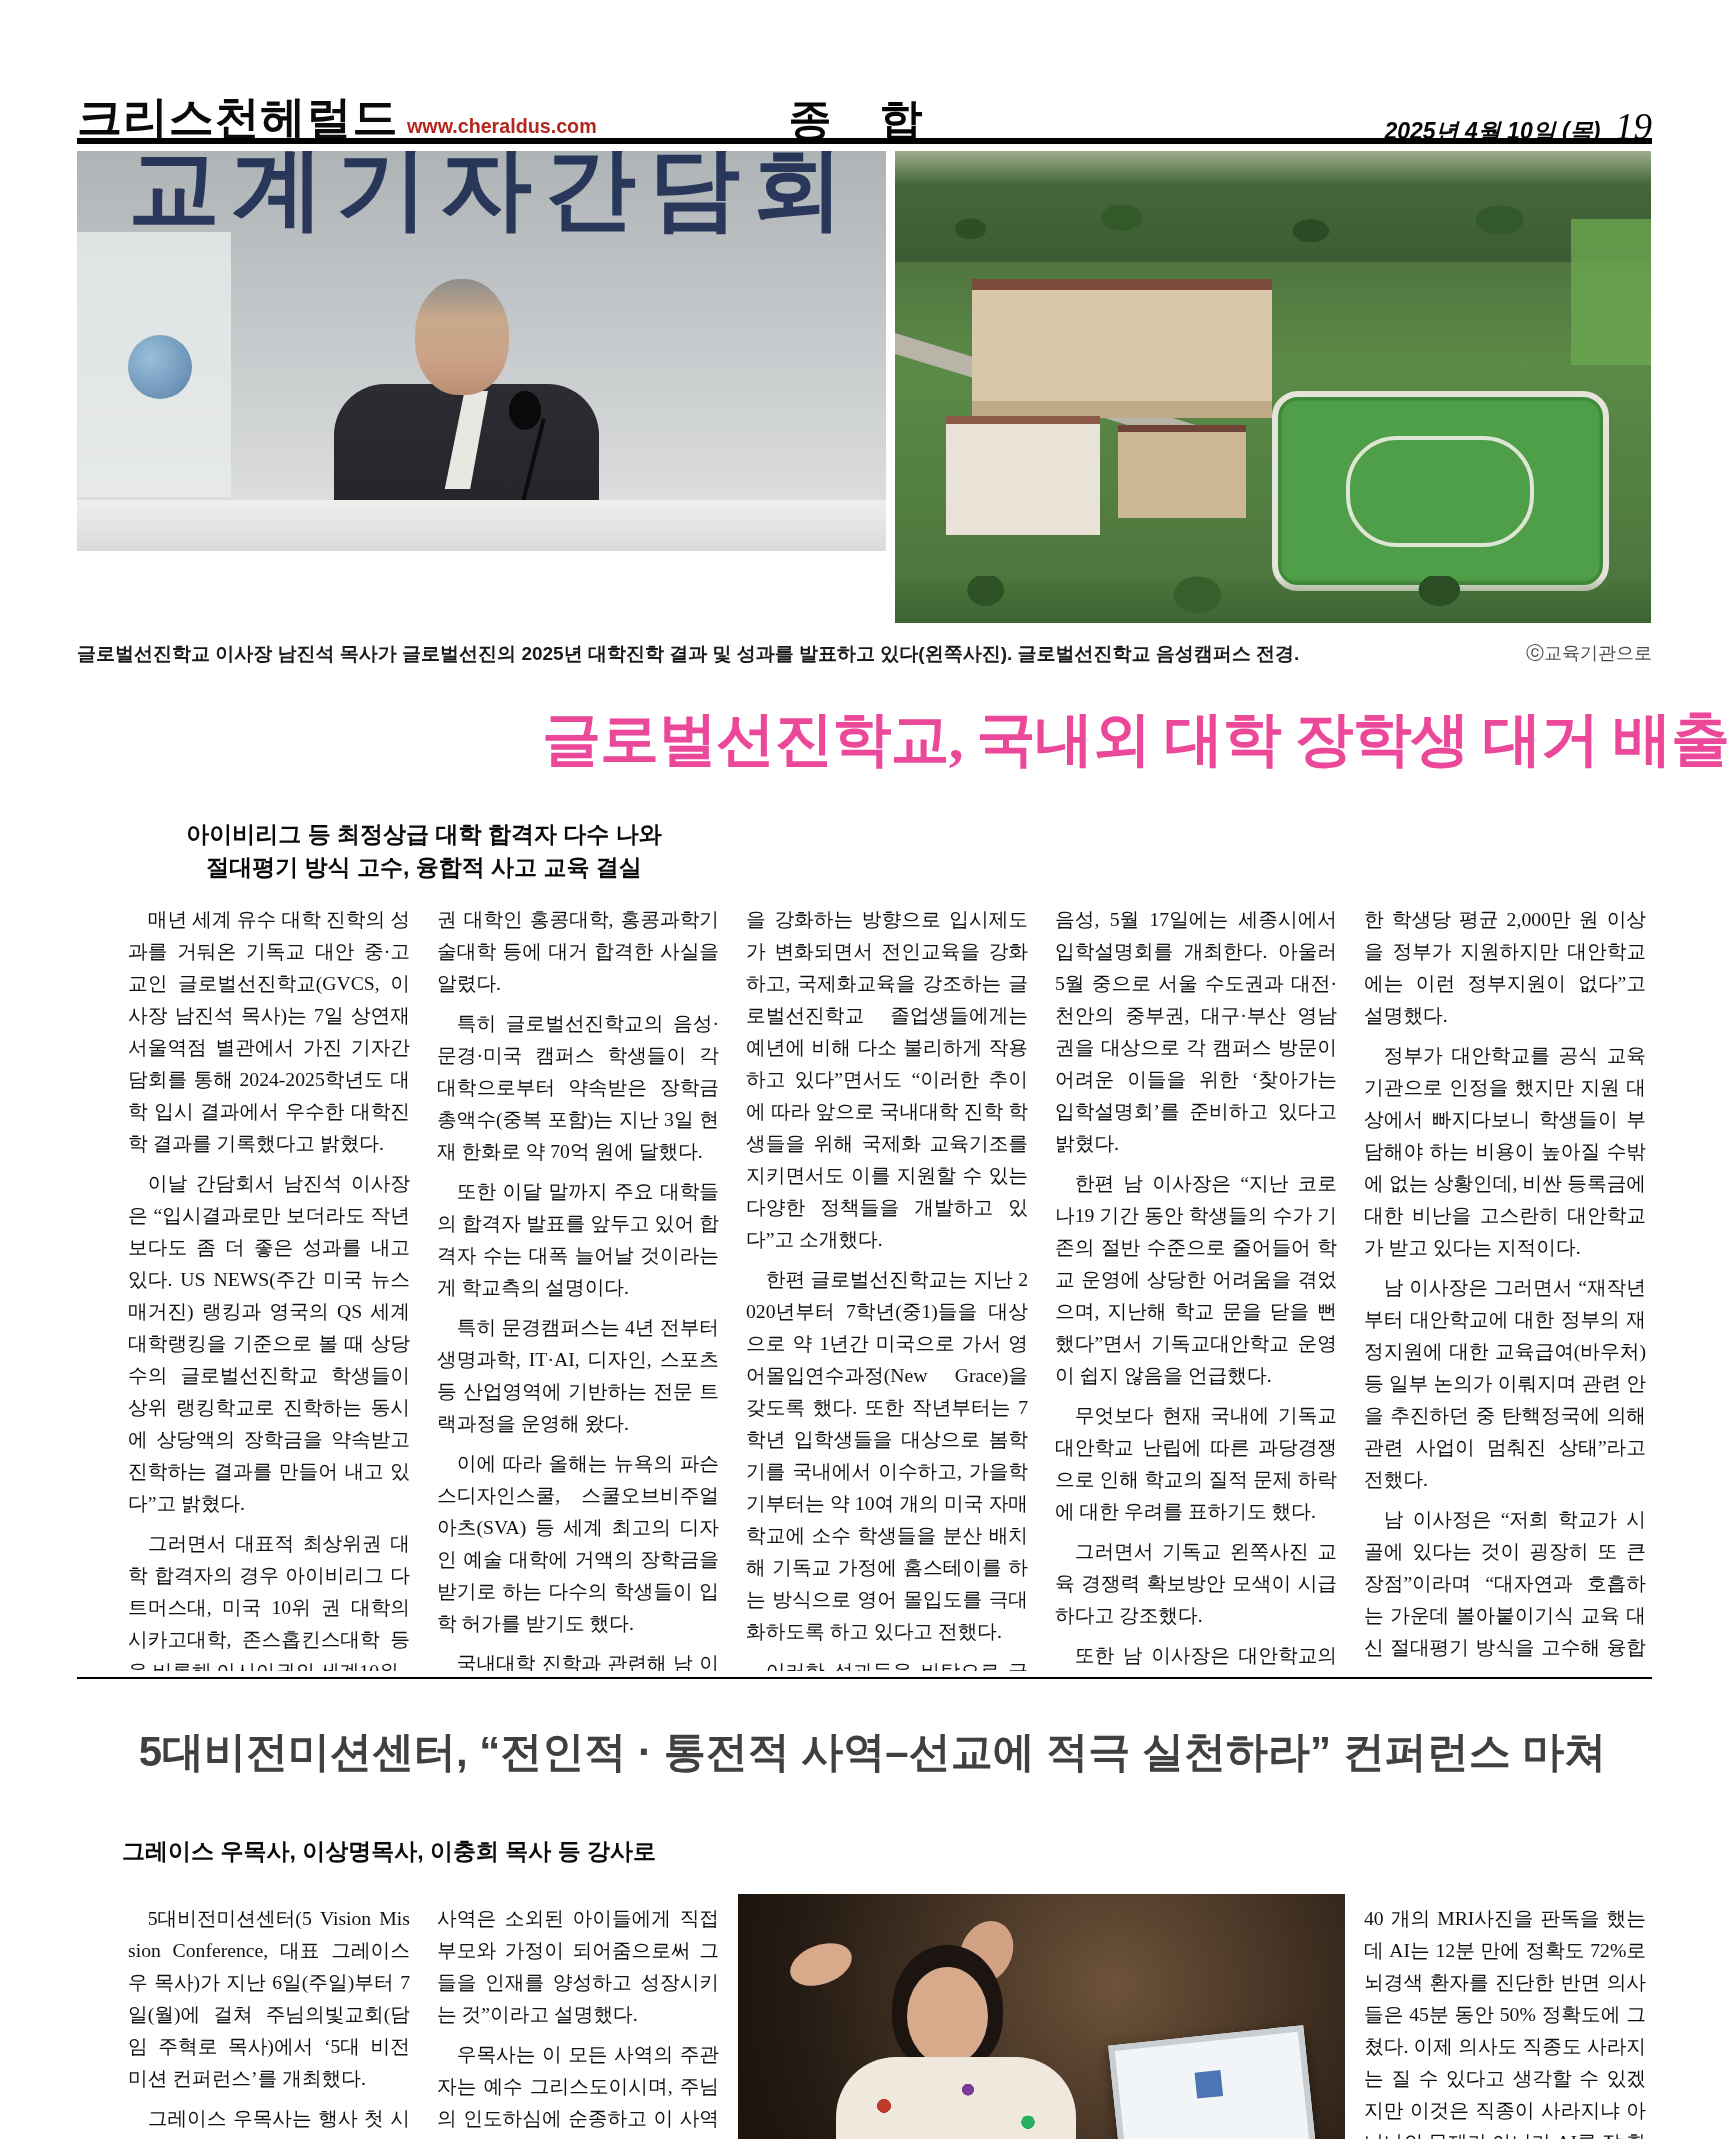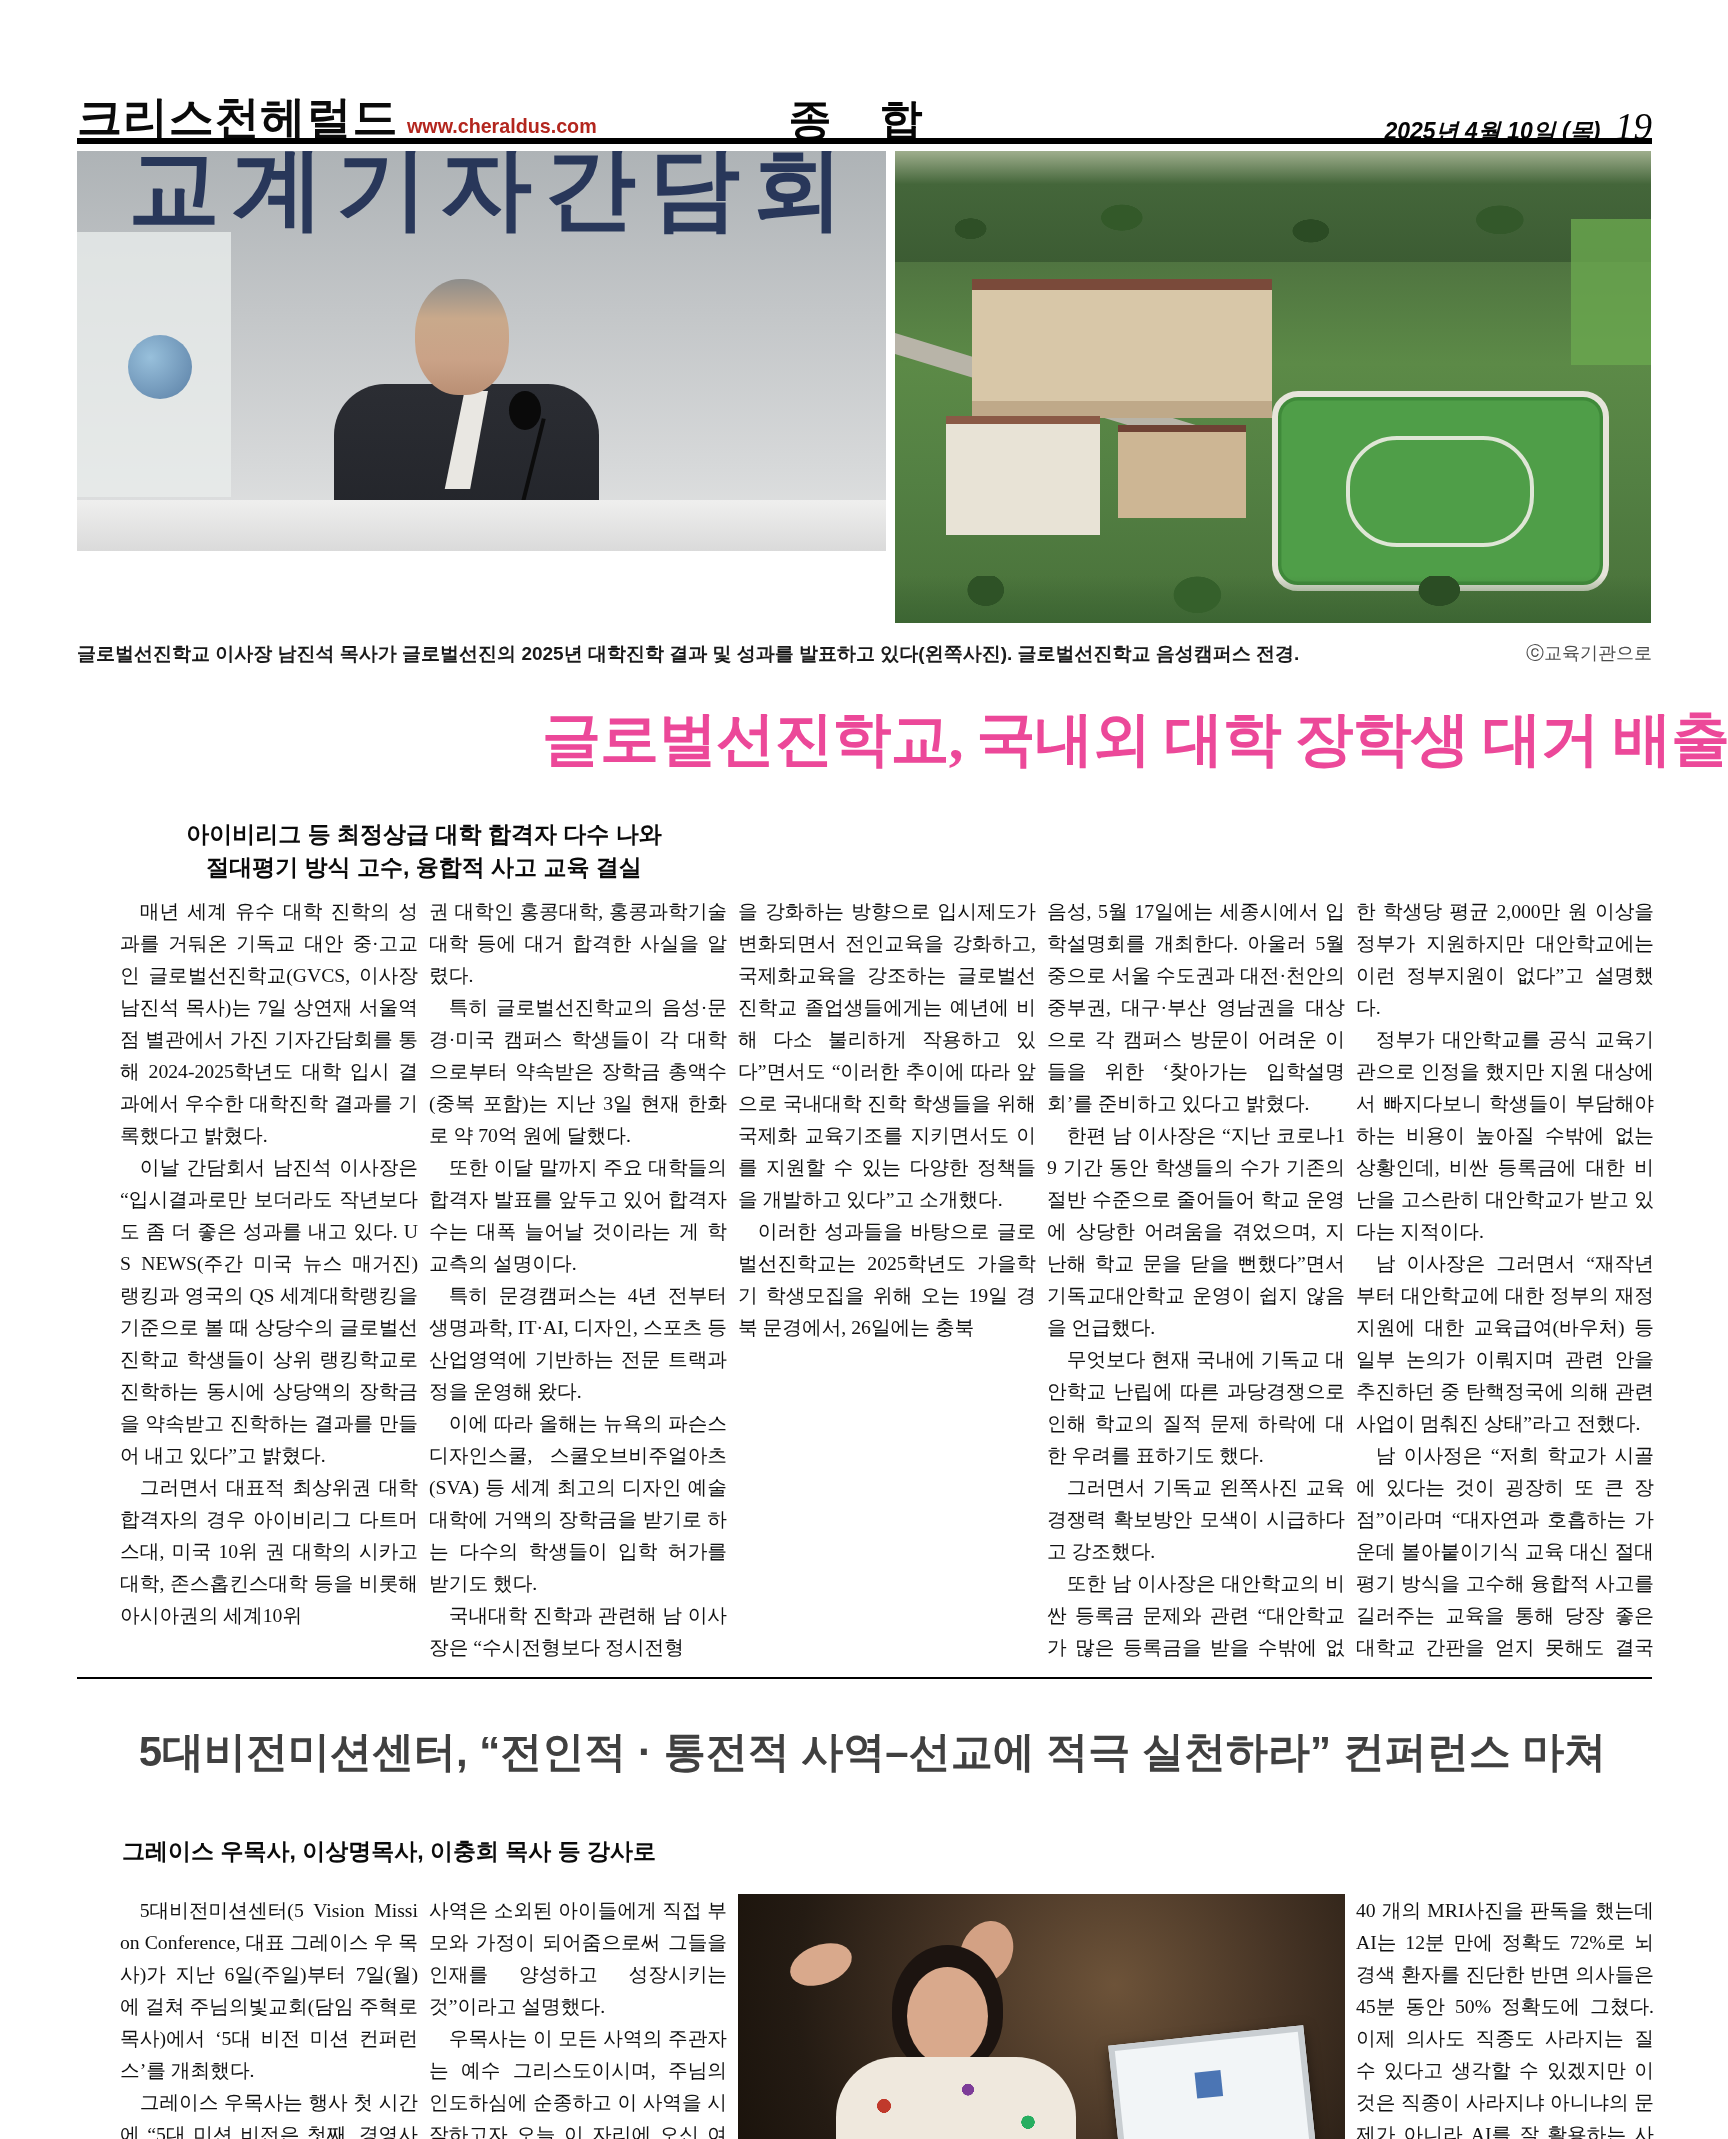--- a/index.html
+++ b/index.html
@@ -89,21 +89,21 @@
 
   
   .headline1{left:0;right:0;top:700px;text-align:right;font-family:"Liberation Serif","DejaVu Serif",serif;
           font-weight:700;font-size:59px;letter-spacing:-0.9px;color:#ec4899;}
   .subhead1{left:120px;top:818px;width:608px;text-align:center;
           font-family:"Liberation Sans","DejaVu Sans",sans-serif;font-weight:700;
           font-size:23px;line-height:33px;color:#0a0a0a;}
 
   .col{position:absolute;width:298px;font-size:19.7px;line-height:32px;text-align:justify;
        word-break:break-all;overflow:hidden;}
-  .col p{margin:0;text-indent:19.7px;}
+  .col p{margin:8px;text-indent:19.7px;}
   .col.cont p:first-child{text-indent:0;}
   .a1col{top:895px;height:776px;}
   .c1{left:120px;} .c2{left:429px;} .c3{left:738px;} .c4{left:1047px;} .c5{left:1356px;}
 
   
   .headline2{left:0;right:0;top:1724px;text-align:center;
           font-family:"Liberation Sans","DejaVu Sans",sans-serif;font-weight:700;font-size:42px;color:#404040;padding-left:16px;}
   .subhead2{left:122px;top:1836px;font-family:"Liberation Sans","DejaVu Sans",sans-serif;
           font-weight:700;font-size:23px;color:#0a0a0a;}
   .a2col{top:1894px;height:670px;}
@@ -166,20 +166,21 @@
   <div class="abs col a1col c2 cont">
       <p>권 대학인 홍콩대학, 홍콩과학기술대학 등에 대거 합격한 사실을 알렸다.</p>
       <p>특히 글로벌선진학교의 음성·문경·미국 캠퍼스 학생들이 각 대학으로부터 약속받은 장학금 총액수(중복 포함)는 지난 3일 현재 한화로 약 70억 원에 달했다.</p>
       <p>또한 이달 말까지 주요 대학들의 합격자 발표를 앞두고 있어 합격자 수는 대폭 늘어날 것이라는 게 학교측의 설명이다.</p>
       <p>특히 문경캠퍼스는 4년 전부터 생명과학, IT·AI, 디자인, 스포츠 등 산업영역에 기반하는 전문 트랙과정을 운영해 왔다.</p>
       <p>이에 따라 올해는 뉴욕의 파슨스디자인스쿨, 스쿨오브비주얼아츠(SVA) 등 세계 최고의 디자인 예술 대학에 거액의 장학금을 받기로 하는 다수의 학생들이 입학 허가를 받기도 했다.</p>
       <p>국내대학 진학과 관련해 남 이사장은 “수시전형보다 정시전형</p>
     </div>
   <div class="abs col a1col c3 cont">
       <p>을 강화하는 방향으로 입시제도가 변화되면서 전인교육을 강화하고, 국제화교육을 강조하는 글로벌선진학교 졸업생들에게는 예년에 비해 다소 불리하게 작용하고 있다”면서도 “이러한 추이에 따라 앞으로 국내대학 진학 학생들을 위해 국제화 교육기조를 지키면서도 이를 지원할 수 있는 다양한 정책들을 개발하고 있다”고 소개했다.</p>
+      <p>한편 글로벌선진학교는 지난 2020년부터 7학년(중1)들을 대상으로 약 1년간 미국으로 가서 영어몰입연수과정(New Grace)을 갖도록 했다. 또한 작년부터는 7학년 입학생들을 대상으로 봄학기를 국내에서 이수하고, 가을학기부터는 약 10여 개의 미국 자매학교에 소수 학생들을 분산 배치해 기독교 가정에 홈스테이를 하는 방식으로 영어 몰입도를 극대화하도록 하고 있다고 전했다.</p>
       <p>이러한 성과들을 바탕으로 글로벌선진학교는 2025학년도 가을학기 학생모집을 위해 오는 19일 경북 문경에서, 26일에는 충북</p>
     </div>
   <div class="abs col a1col c4 cont">
       <p>음성, 5월 17일에는 세종시에서 입학설명회를 개최한다. 아울러 5월 중으로 서울 수도권과 대전·천안의 중부권, 대구·부산 영남권을 대상으로 각 캠퍼스 방문이 어려운 이들을 위한 ‘찾아가는 입학설명회’를 준비하고 있다고 밝혔다.</p>
       <p>한편 남 이사장은 “지난 코로나19 기간 동안 학생들의 수가 기존의 절반 수준으로 줄어들어 학교 운영에 상당한 어려움을 겪었으며, 지난해 학교 문을 닫을 뻔했다”면서 기독교대안학교 운영이 쉽지 않음을 언급했다.</p>
       <p>무엇보다 현재 국내에 기독교 대안학교 난립에 따른 과당경쟁으로 인해 학교의 질적 문제 하락에 대한 우려를 표하기도 했다.</p>
       <p>그러면서 기독교 왼쪽사진 교육 경쟁력 확보방안 모색이 시급하다고 강조했다.</p>
       <p>또한 남 이사장은 대안학교의 비싼 등록금 문제와 관련 “대안학교가 많은 등록금을 받을 수밖에 없는 일정부분 원인에는 정부에 있다”면서 “일반(공립) 학교는</p>
     </div>
   <div class="abs col a1col c5 cont">

